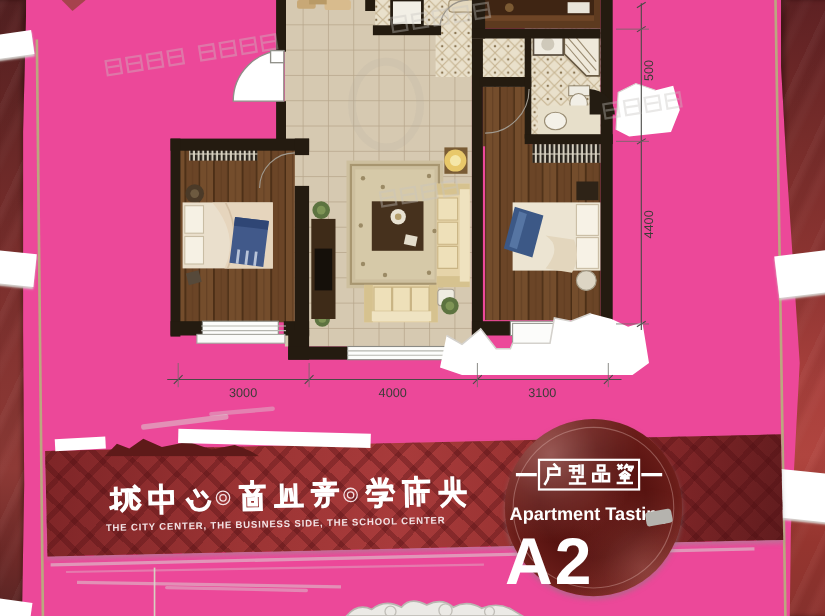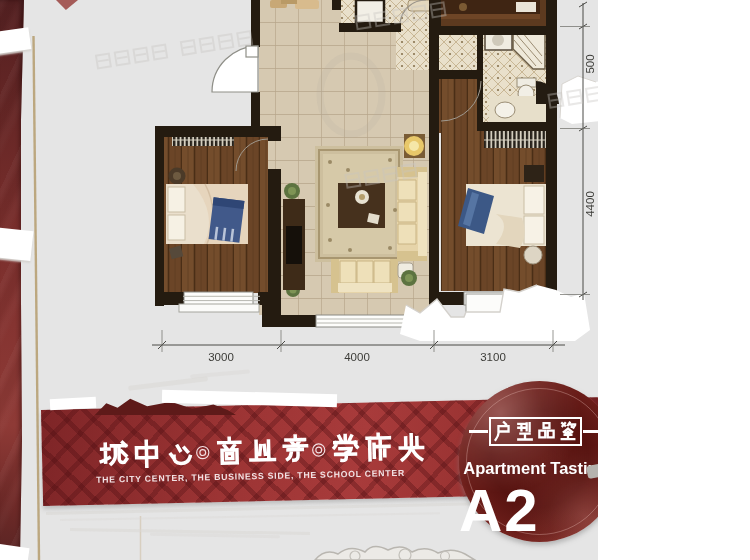--- a/index.html
+++ b/index.html
@@ -1,16 +1,16 @@
 <!DOCTYPE html>
 <html><head>
 <meta charset="utf-8">
 <style>
 html,body{margin:0;padding:0;}
-.page{position:relative;width:598px;height:560px;background:#e5e5e5;overflow:hidden;
+.page{position:relative;width:750px;height:560px;background:#ec4899;overflow:hidden;
   font-family:"Liberation Sans",sans-serif;}
 .band-left{position:absolute;left:0;top:0;width:24px;height:560px;box-shadow:inset -4px 0 4px rgba(30,5,5,0.45);
   background:linear-gradient(180deg,#542021 0%,#642625 18%,#762d2b 38%,#853431 58%,#8e3a36 76%,#6f2a28 90%,#572423 100%);
   clip-path:polygon(0 0,24px 0,21px 120px,21px 300px,22px 440px,20px 560px,0 560px);}
 .band-right{position:absolute;left:710px;top:0;width:40px;height:560px;box-shadow:inset 4px 0 4px rgba(30,5,5,0.4), -5px 0 9px rgba(170,80,70,0.30);
   background:linear-gradient(180deg,#5e2123 0%,#762c2a 22%,#8e3532 45%,#a8403c 62%,#b0453f 74%,#95352f 88%,#8c332f 100%);
   clip-path:polygon(0 0,40px 0,40px 560px,8px 560px,9px 480px,17px 330px,5px 150px,0 60px);}
 .band-streaks{position:absolute;inset:0;
   background:repeating-linear-gradient(115deg,rgba(255,255,255,0.035) 0 3px,rgba(0,0,0,0.045) 9px 14px,rgba(255,255,255,0.025) 20px 23px,rgba(120,20,30,0) 28px 40px);}
 .tear{position:absolute;background:#fff;}

